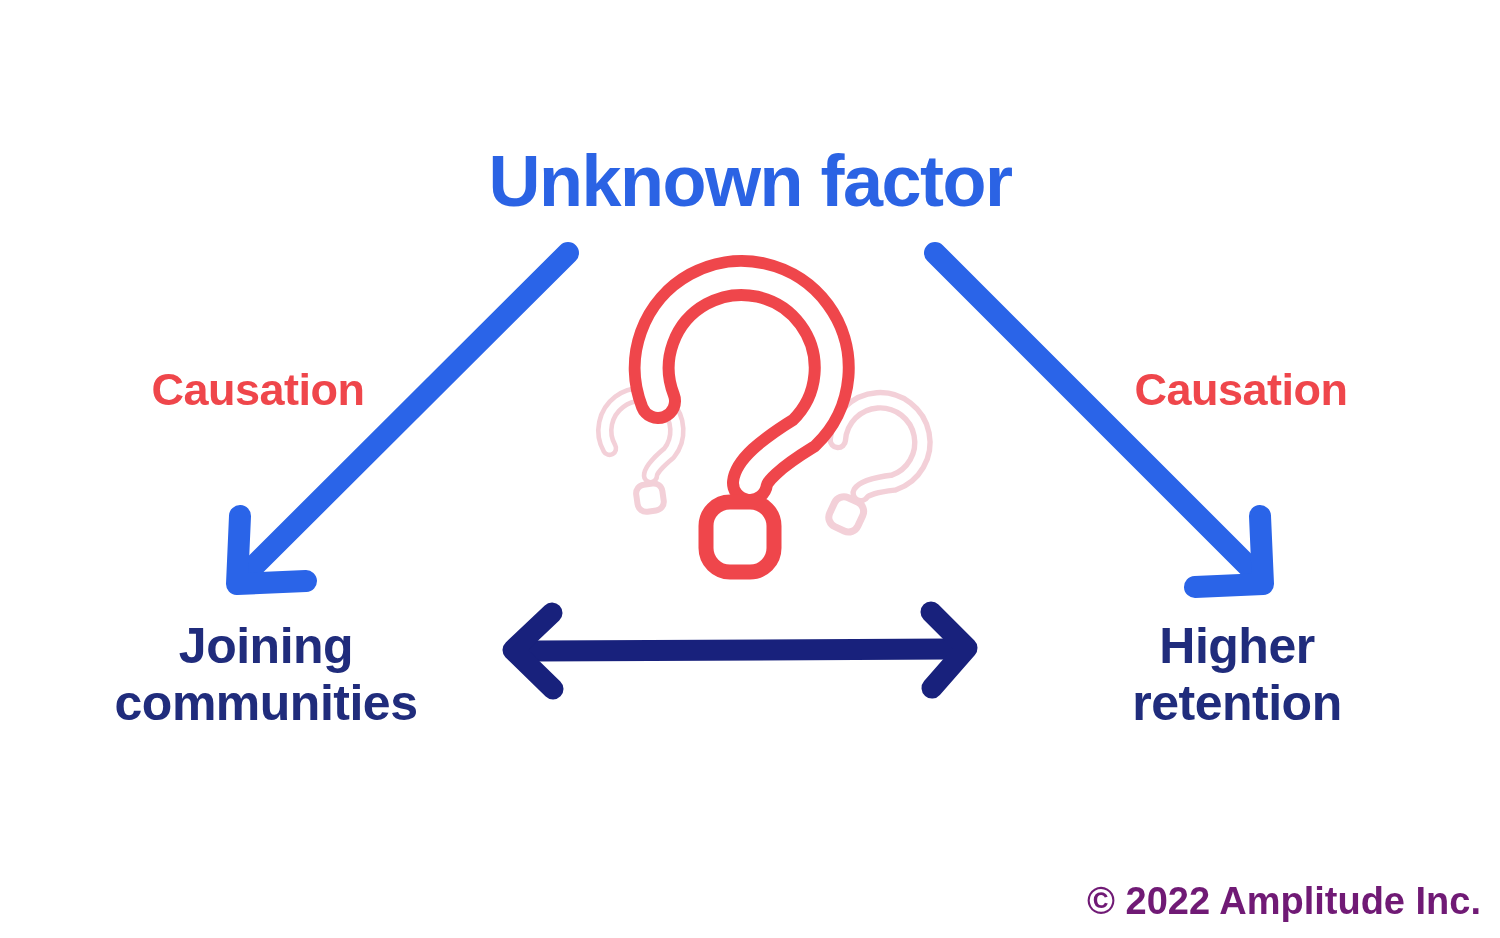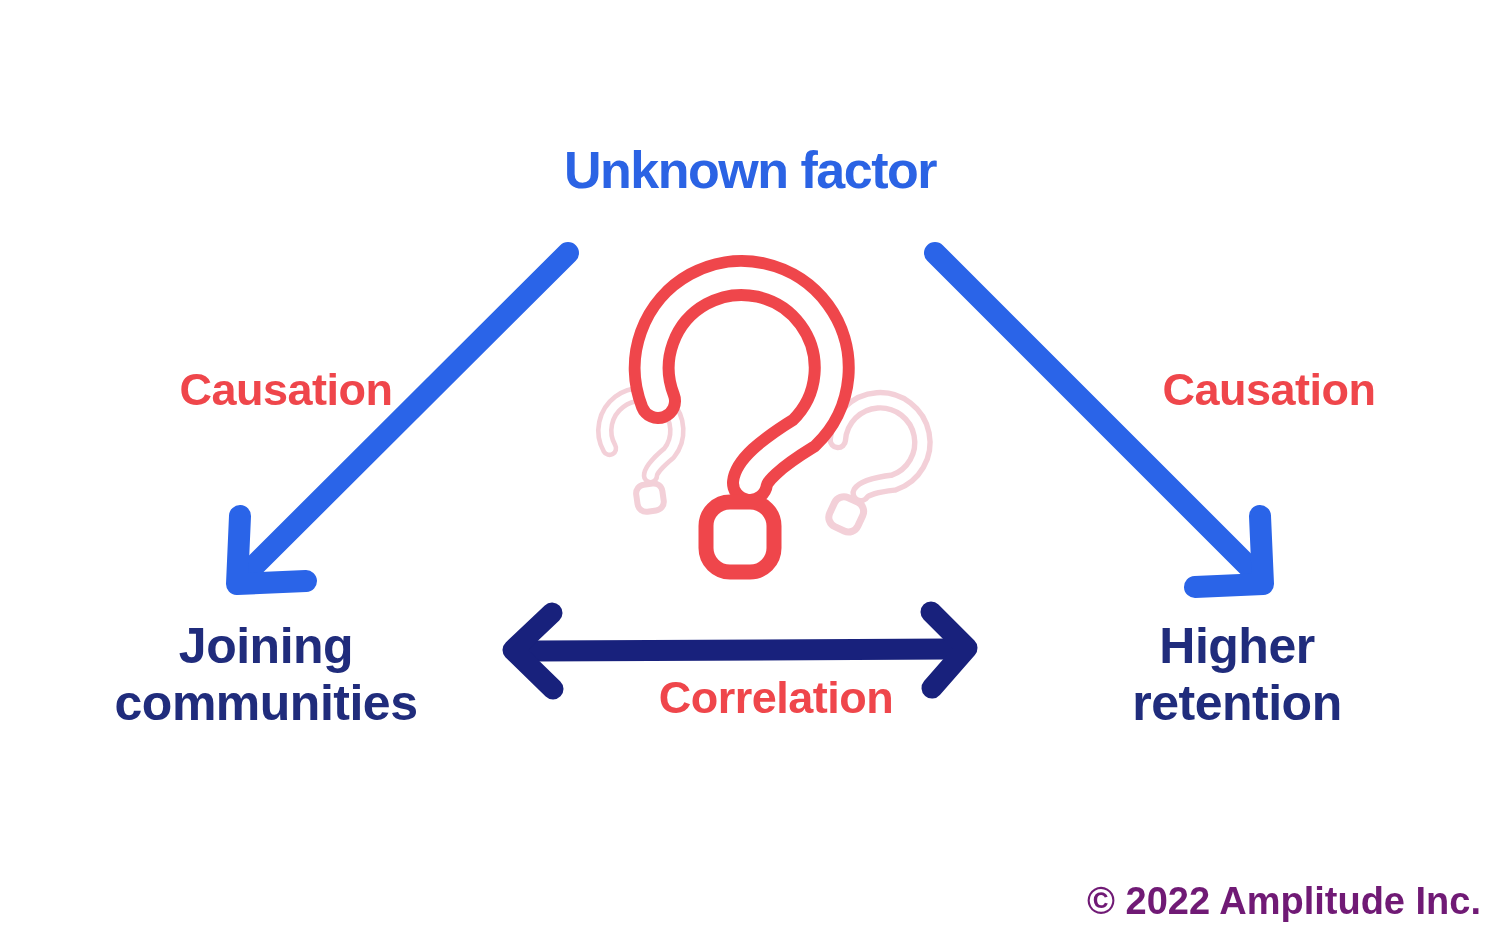--- a/index.html
+++ b/index.html
@@ -25,29 +25,28 @@
   .txt {
     position: absolute;
     transform: translateX(-50%);
     text-align: center;
     white-space: nowrap;
     font-weight: bold;
   }
   .title {
     left: 750px;
     top: 140px;
-    font-size: 52px;
+    font-size: 72px;
     letter-spacing: -1.5px;
     color: #2b63e4;
   }
   .rlabel {
     font-size: 45px;
     letter-spacing: -0.5px;
     color: #ef464b;
-    margin-left: 28px;
   }
   .causation-left  { left: 258px;  top: 364px; }
   .causation-right { left: 1241px; top: 364px; }
   .correlation     { left: 748px;  top: 672px; }
   .node {
     font-size: 50px;
     letter-spacing: -0.5px;
     line-height: 1.14;
     color: #202c7c;
   }
@@ -114,17 +113,16 @@
   <div class="txt node node-right">
     <div>Higher</div>
     <div>retention</div>
   </div>
 
   <div class="txt node node-left">
     <div>Joining</div>
     <div>communities</div>
   </div>
 
-  <div class="txt rlabel correlation">Correlation</div>
 
   <div class="copyright">© 2022 Amplitude Inc.</div>
 
 </div>
 
 </body></html>

